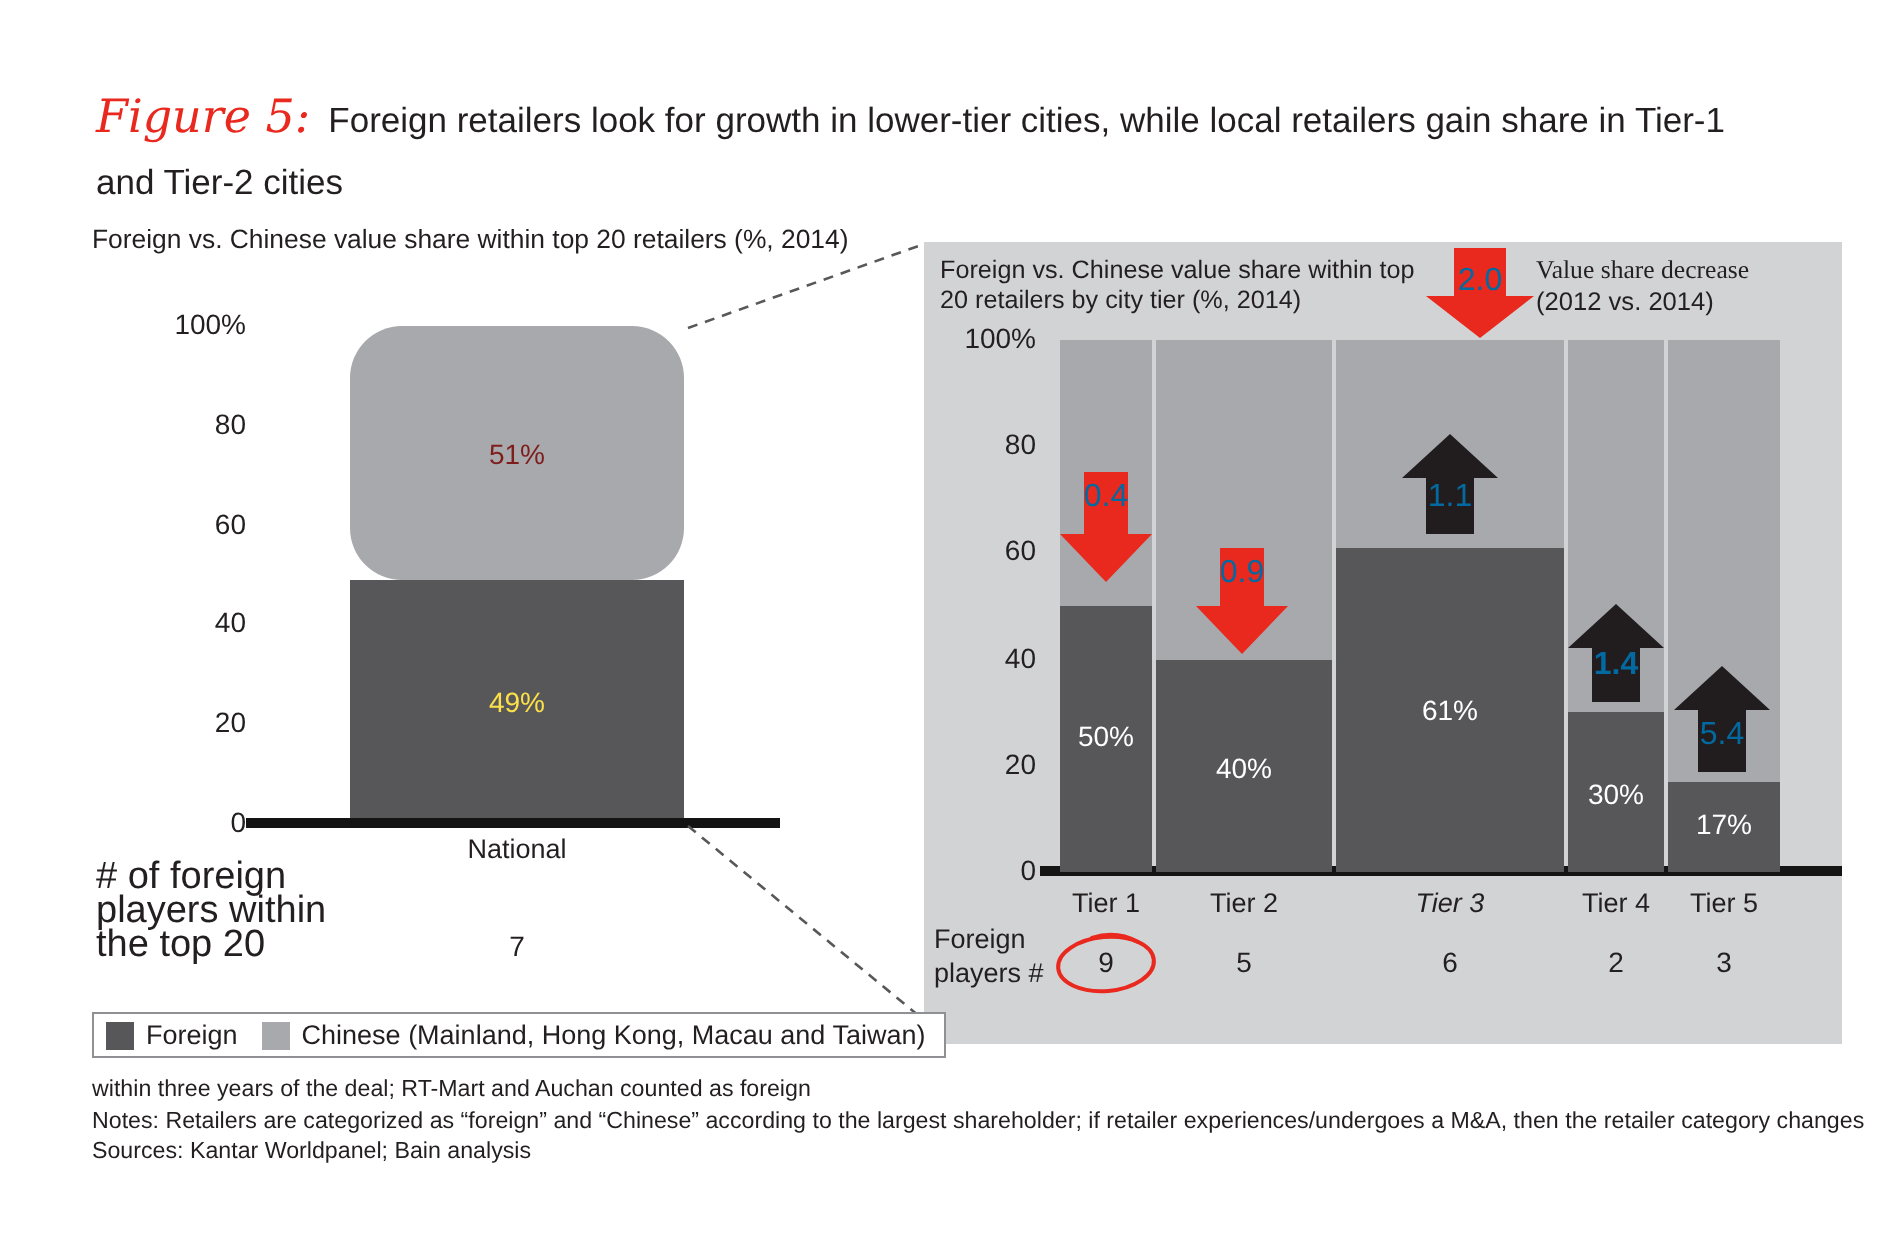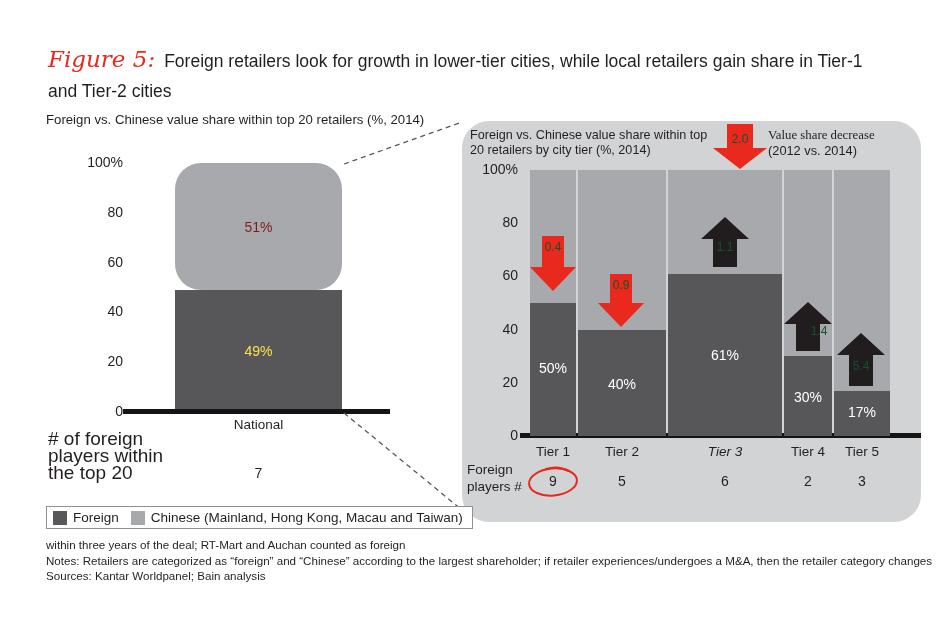--- a/index.html
+++ b/index.html
@@ -9,21 +9,21 @@
   .fig-label{font-family:"DejaVu Serif",serif;font-style:italic;font-size:23px;color:#e9281e;margin-right:9px;}
   .fig-line{font-size:17.5px;color:#231f20;}
   .sub-title{font-size:13.2px;}
   .nowrap{white-space:nowrap;}
   .legend-box{display:flex;align-items:center;gap:12px;border:1px solid #8f9093;background:#fff;
               padding:3px 9px 3px 6px;font-size:13.5px;}
   .swatch{width:14px;height:14px;display:inline-block;margin-right:6px;vertical-align:-2px;}
   .legend-item{display:flex;align-items:center;}
   .notes{font-size:11.6px;line-height:15.5px;}
   .baseline{background:#141414;}
-  .arrow-label{position:absolute;color:#14532d;font-size:12px;text-align:center;width:40px;}
+  .arrow-label{position:absolute;color:#0369a1;font-size:16px;text-align:center;width:40px;}
   svg{display:block;}
 </style>
 </head>
 <body>
 
 <div id="page">
 
   <div class="abs" style="left:48px;top:46px;width:880px;">
     <span class="fig-label">Figure 5:</span><span class="fig-line">Foreign retailers look for growth in lower-tier cities, while local retailers gain share in Tier-1</span>
   </div>
@@ -47,21 +47,21 @@
     <div>players within</div>
     <div>the top 20</div>
   </div>
   <div class="abs" style="left:175px;top:465px;width:167px;text-align:center;font-size:14px;">7</div>
 
   <svg class="abs" style="left:0;top:0;pointer-events:none;" width="950" height="627">
     <line x1="344" y1="164" x2="462" y2="122" stroke="#58585a" stroke-width="1.3" stroke-dasharray="5,4"></line>
     <line x1="344" y1="413" x2="462" y2="510" stroke="#58585a" stroke-width="1.3" stroke-dasharray="5,4"></line>
   </svg>
 
-  <div id="panel" class="abs" style="left: 462px; top: 121px; width: 459px; height: 401px; background: rgb(210, 211, 212); border-radius: 27px;">
+  <div id="panel" class="abs" style="left: 462px; top: 121px; width: 459px; height: 401px; background: rgb(210, 211, 212);">
     <div class="abs sub-title nowrap" style="left:8px;top:7px;font-size:12.6px;">Foreign vs. Chinese value share within top</div>
     <div class="abs sub-title nowrap" style="left:8px;top:22px;font-size:12.6px;">20 retailers by city tier (%, 2014)</div>
     <div class="abs nowrap" style="left:306px;top:7px;font-size:12.8px;font-family:Liberation Serif, serif;">Value share decrease</div>
     <div class="abs nowrap" style="left:306px;top:22px;font-size:12.8px;">(2012 vs. 2014)</div>
     <div class="abs baseline" style="left:58px;top:312px;width:401px;height:5px;"></div>
     <div class="abs" style="left:5px;top:340px;font-size:13.5px;line-height:17px;">
       <div>Foreign</div>
       <div>players #</div>
     </div>
   <div style="position: absolute; left: -4px; top: 40px; width: 60px; text-align: right; font-size: 14px;">100%</div>
@@ -103,21 +103,21 @@
         <polygon fill="#e9281e" points="12,0 34,0 34,29 46,29 23,53 0,29 12,29"></polygon>
       </svg>
       <span class="arrow-label" style="left: 139px; top: 157px;">0.9</span>
       <svg width="48" height="50" style="position: absolute; left: 239px; top: 96px;">
         <polygon fill="#211d1e" points="24,0 48,22 36,22 36,50 12,50 12,22 0,22"></polygon>
       </svg>
       <span class="arrow-label" style="left: 243px; top: 119px;">1.1</span>
       <svg width="48" height="49" style="position: absolute; left: 322px; top: 181px;">
         <polygon fill="#211d1e" points="24,0 48,22 36,22 36,49 12,49 12,22 0,22"></polygon>
       </svg>
-      <span class="arrow-label" style="left: 337px; top: 203px;">1.4</span>
+      <span class="arrow-label" style="left: 326px; top: 203px; font-weight: bold;">1.4</span>
       <svg width="48" height="53" style="position: absolute; left: 375px; top: 212px;">
         <polygon fill="#211d1e" points="24,0 48,22 36,22 36,53 12,53 12,22 0,22"></polygon>
       </svg>
       <span class="arrow-label" style="left: 379px; top: 238px;">5.4</span>
       <svg width="54" height="45" style="position: absolute; left: 251px; top: 3px;">
         <polygon fill="#e9281e" points="14,0 40,0 40,24 54,24 27,45 0,24 14,24"></polygon>
       </svg>
       <span class="arrow-label" style="left: 258px; top: 11px;">2.0</span>
       <svg width="56" height="36" style="position: absolute; left: 63px; top: 343px;">
         <ellipse cx="28" cy="18" rx="24" ry="13.5" fill="none" stroke="#e9281e" stroke-width="2" transform="rotate(-5 28 18)"></ellipse>

